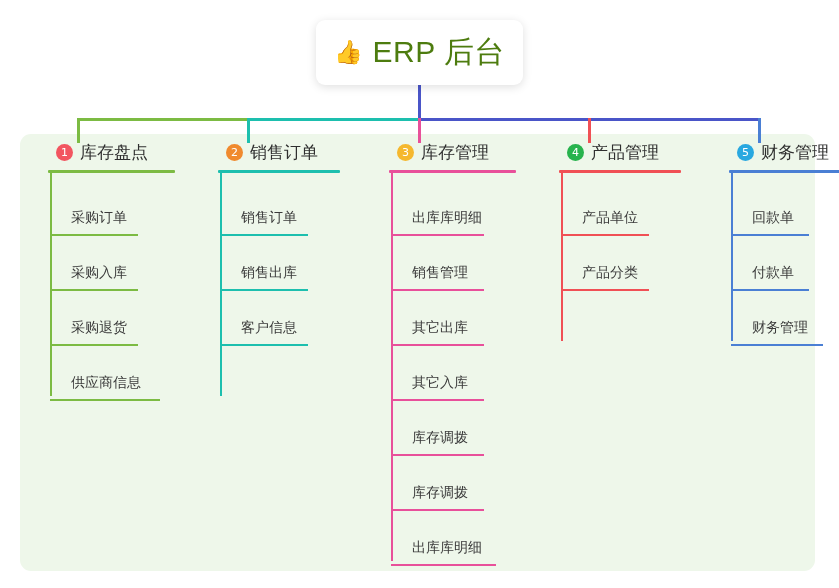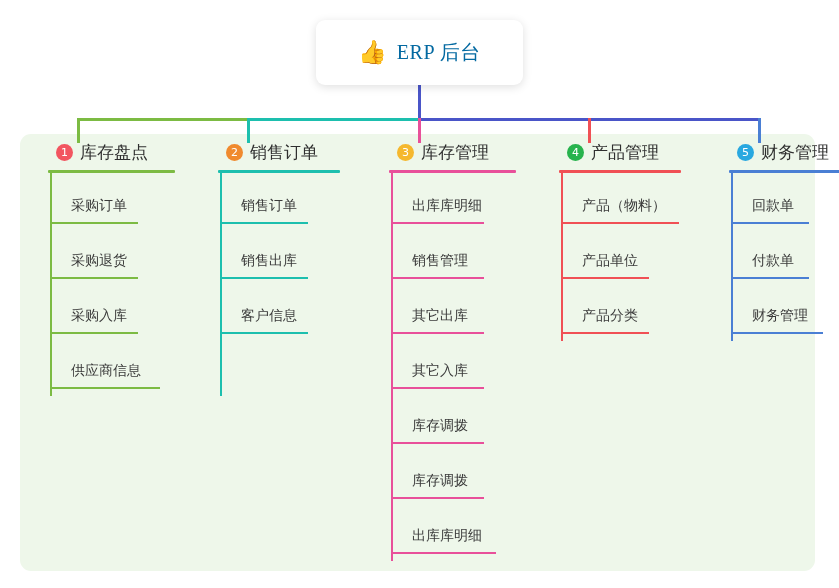--- a/index.html
+++ b/index.html
@@ -37,25 +37,24 @@
     justify-content: center;
     gap: 10px;
     z-index: 6;
   }
   #root-emoji {
     font-size: 23px;
     line-height: 1;
     display: inline-block;
   }
   #root-title {
-    font-size: 20px;
-    color: #0369a1;
+    font-size: 30px;
+    color: #4d7c0f;
     letter-spacing: 0.5px;
     white-space: nowrap;
-    font-family: Liberation Serif, serif;
   }
 
   
   #connectors {
     position: absolute;
     left: 0; top: 0;
     width: 839px;
     height: 588px;
     z-index: 2;
     pointer-events: none;
@@ -116,21 +115,21 @@
     position: absolute;
     left: 10px;
     top: 36px;
     height: 3px;
     width: 127px;
     border-radius: 1px;
   }
   .col-body {
     position: relative;
     margin-top: 3px;
-    padding-top: 4px;
+    padding-top: 16px;
   }
   .spine {
     position: absolute;
     left: 12px;
     top: 0;
     width: 2px;
   }
   .leaf {
     position: relative;
     height: 55px;
@@ -187,28 +186,28 @@
           <span class="col-title">库存盘点</span>
         </div>
         <div class="col-rule" style="background: rgb(124, 187, 67); width: 127px;"></div>
         <div class="col-body">
           <div class="spine" style="background: rgb(124, 187, 67); height: 223px;"></div>
           <div class="leaf">
             <span class="leaf-label">采购订单</span>
             <div class="leaf-rule" style="background: rgb(124, 187, 67); width: 88px;"></div>
           </div>
           <div class="leaf">
+            <span class="leaf-label">采购入库</span>
+            <div class="leaf-rule" style="background: rgb(124, 187, 67); width: 88px;"></div>
+          </div>
+          <div class="leaf">
             <span class="leaf-label">采购退货</span>
             <div class="leaf-rule" style="background: rgb(124, 187, 67); width: 88px;"></div>
           </div>
           <div class="leaf">
-            <span class="leaf-label">采购入库</span>
-            <div class="leaf-rule" style="background: rgb(124, 187, 67); width: 88px;"></div>
-          </div>
-          <div class="leaf">
             <span class="leaf-label">供应商信息</span>
             <div class="leaf-rule" style="background: rgb(124, 187, 67); width: 110px;"></div>
           </div>
         </div>
       </div>
       <div class="column" style="left: 188px;">
         <div class="col-header">
           <span class="col-badge" style="background: rgb(240, 138, 46);">2</span>
           <span class="col-title">销售订单</span>
         </div>
@@ -269,24 +268,20 @@
       </div>
       <div class="column" style="left: 529px;">
         <div class="col-header">
           <span class="col-badge" style="background: rgb(39, 179, 77);">4</span>
           <span class="col-title">产品管理</span>
         </div>
         <div class="col-rule" style="background: rgb(240, 80, 85); width: 122px;"></div>
         <div class="col-body">
           <div class="spine" style="background: rgb(240, 80, 85); height: 168px;"></div>
           <div class="leaf">
-            <span class="leaf-label">产品（物料）</span>
-            <div class="leaf-rule" style="background: rgb(240, 80, 85); width: 118px;"></div>
-          </div>
-          <div class="leaf">
             <span class="leaf-label">产品单位</span>
             <div class="leaf-rule" style="background: rgb(240, 80, 85); width: 88px;"></div>
           </div>
           <div class="leaf">
             <span class="leaf-label">产品分类</span>
             <div class="leaf-rule" style="background: rgb(240, 80, 85); width: 88px;"></div>
           </div>
         </div>
       </div>
       <div class="column" style="left: 699px;">

